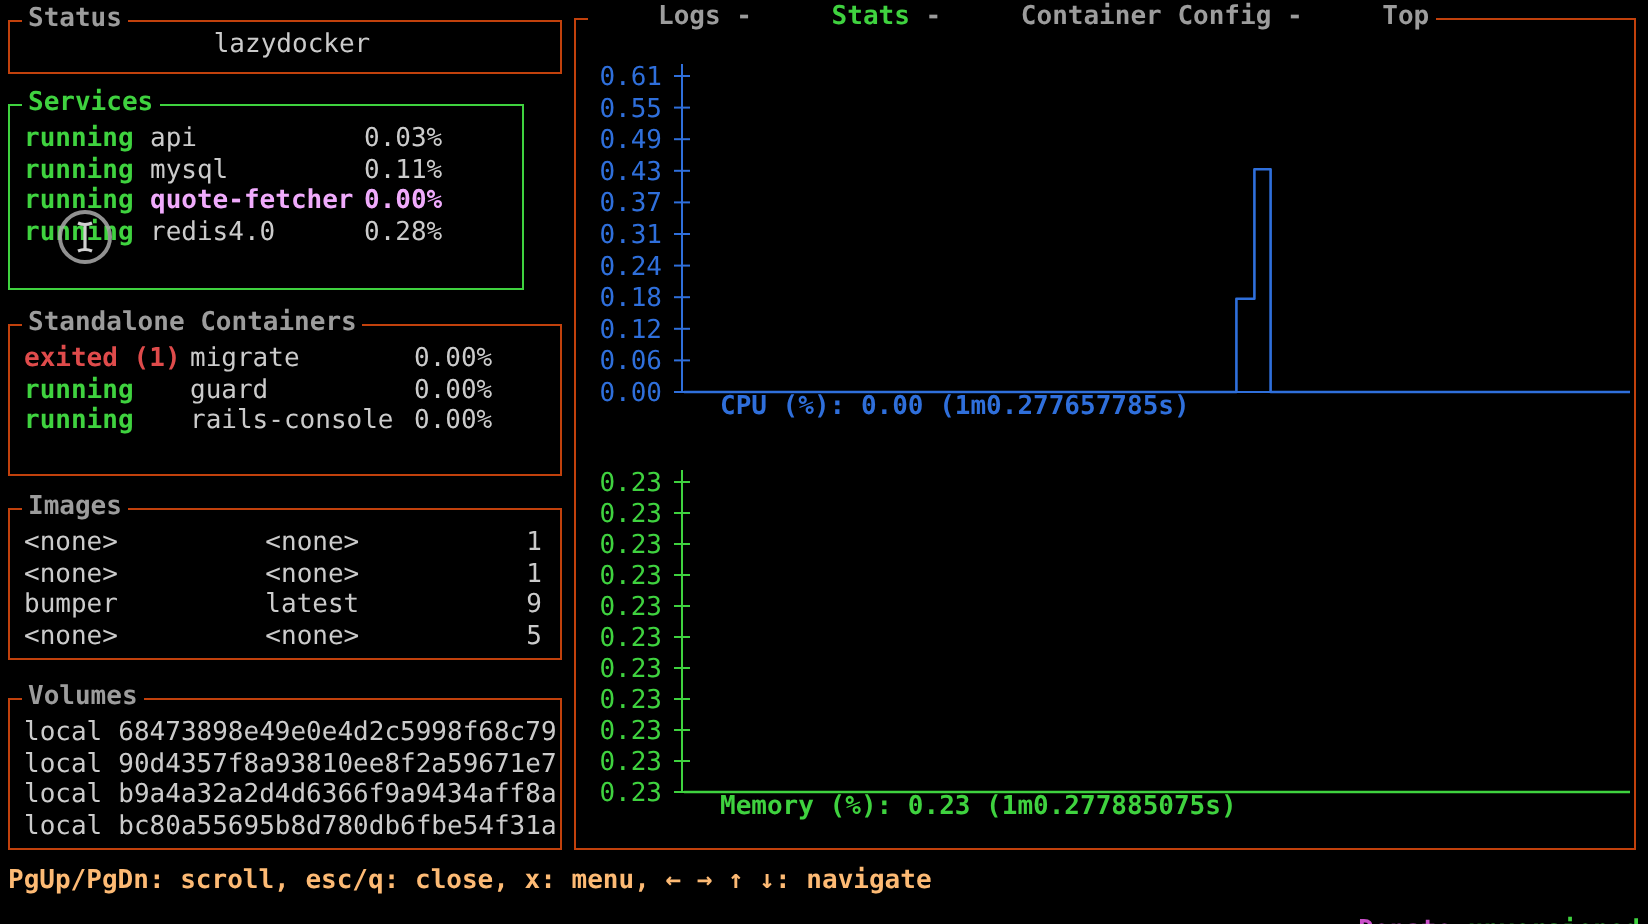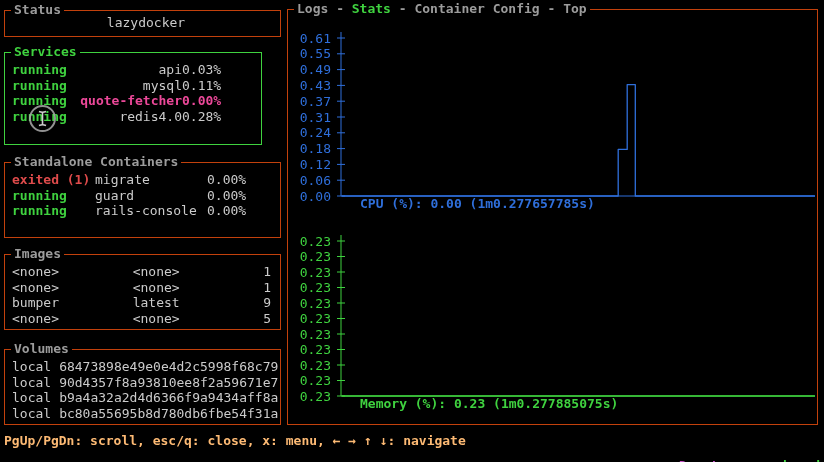--- a/index.html
+++ b/index.html
@@ -8,31 +8,31 @@
   .panel { position:absolute; border:1px solid #c2410c; background:#000; }
   .panel.active { border-color:#3fd23f; }
   .panel-title { position:absolute; top:-8px; left:6px; background:#000;
     padding:0 3px; color:#9c9c9c; font-weight:bold; line-height:13px; white-space:nowrap; }
   .panel.active > .panel-title { color:#3fd23f; }
   .panel-body { padding:9px 0 0 7px; line-height:15.7px; }
   .row { display:flex; white-space:pre; }
   .row span { display:inline-block; }
   .st-green { color:#3fd23f; font-weight:bold; }
   .st-red { color:#df4b4b; font-weight:bold; }
-  .row.selected .cell { color:#ec4899; font-weight:bold; }
+  .row.selected .cell { color:#f0abfc; font-weight:bold; }
   .svc-status { width:63px; }
-  .svc-name  { width:107px;text-align:right; }
+  .svc-name  { width:107px; }
   .sa-status { width:83px; }
   .sa-name   { width:112px; }
   .img-repo  { width:140px; }
   .img-tag   { flex:1; }
   .img-count { width:115px; text-align:right; padding-right:9px; }
   .vol-driver { margin-right:8px; }
   .tabs { white-space:pre; }
-  .tab { color:#9c9c9c; cursor:pointer; }
+  .tab { color:#9c9c9c; cursor:pointer;margin-left:32px; }
   .tab.active { color:#3fd23f; font-weight:bold; }
   .tab-sep { color:#9c9c9c; }
   .chart-caption { position:absolute; font-weight:bold; line-height:14px; white-space:pre; }
   #cpu-caption { left:72px; top:187px; color:#2f6fdb; }
   #mem-caption { left:72px; top:387px; color:#3fd23f; }
   #keybar { position:absolute; left:4px; top:433px; color:#fdba74; font-weight:bold; white-space:pre; }
   #keybar-right { position:absolute; right:4px; top:458px; white-space:pre;padding-left:14px; }
   #donate-link { color:#c94fc9; font-weight:bold; text-decoration:underline; cursor:pointer; }
   #version-label { color:#3fd23f; font-weight:bold; }
   #cursor-ring { position:absolute; left:29px; top:105px; width:27px; height:27px;

